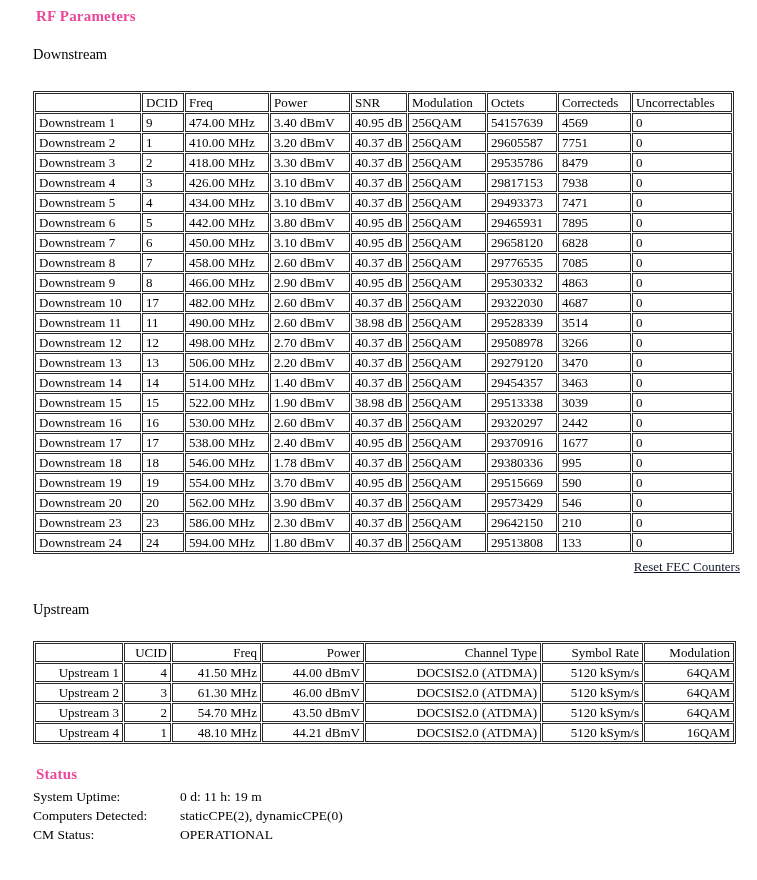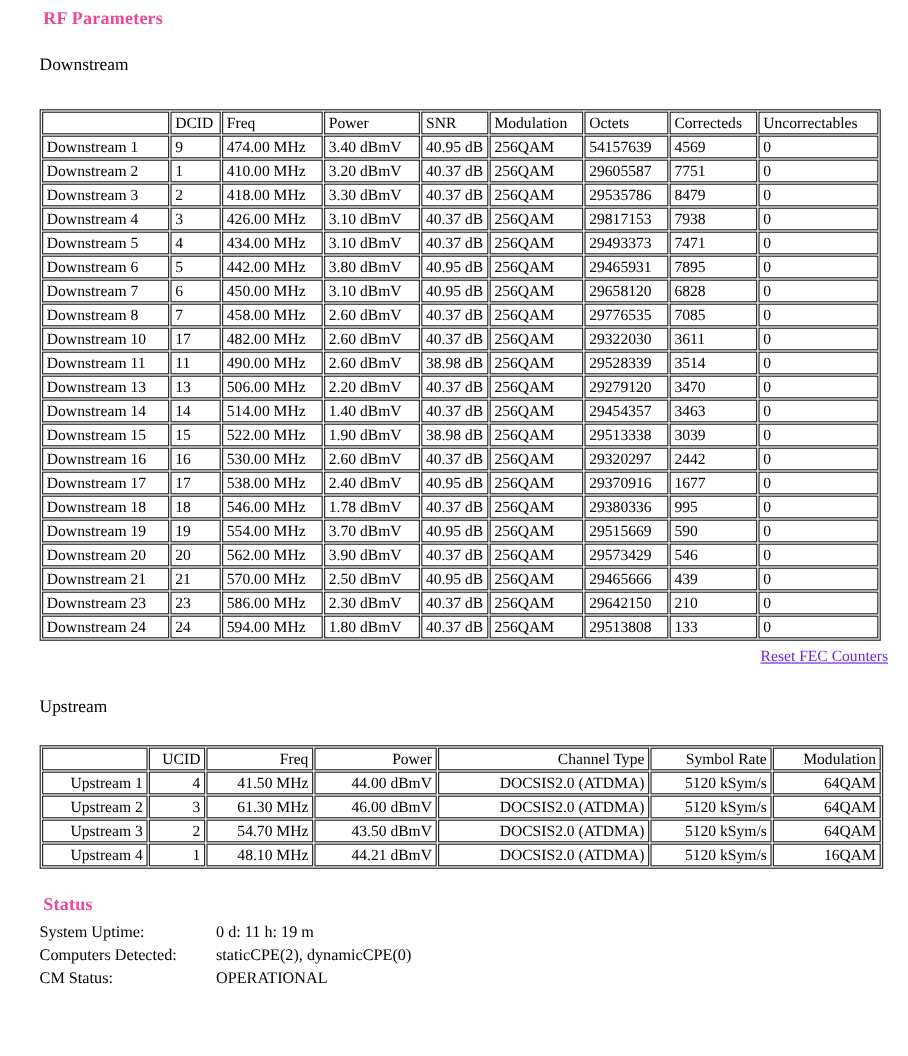--- a/index.html
+++ b/index.html
@@ -43,21 +43,21 @@
     font-weight: normal;
   }
 
   .link-row {
     width: 707px;
     text-align: right;
     margin-top: 5px;
     font-size: 13px;
   }
   .link-row a {
-    color: #6d28d9;
+    color: #0f172a;
     cursor: pointer;
   }
 
   .upstream-section .section-heading { margin-top: 26px; }
   table.tbl.upstream { margin-top: 23px; text-align: right; }
 
   .status-heading { margin-top: 22px; }
   .status-rows { margin-top: 4px; }
   .status-row { font-size: 13.5px; line-height: 19px; }
   .status-label { display: inline-block; width: 147px; }
@@ -178,42 +178,64 @@
           <td>7</td>
           <td>458.00 MHz</td>
           <td>2.60 dBmV</td>
           <td>40.37 dB</td>
           <td>256QAM</td>
           <td>29776535</td>
           <td>7085</td>
           <td>0</td>
         </tr>
         <tr>
+          <td>Downstream 9</td>
+          <td>8</td>
+          <td>466.00 MHz</td>
+          <td>2.90 dBmV</td>
+          <td>40.95 dB</td>
+          <td>256QAM</td>
+          <td>29530332</td>
+          <td>4863</td>
+          <td>0</td>
+        </tr>
+        <tr>
           <td>Downstream 10</td>
           <td>17</td>
           <td>482.00 MHz</td>
           <td>2.60 dBmV</td>
           <td>40.37 dB</td>
           <td>256QAM</td>
           <td>29322030</td>
-          <td>3611</td>
+          <td>4687</td>
           <td>0</td>
         </tr>
         <tr>
           <td>Downstream 11</td>
           <td>11</td>
           <td>490.00 MHz</td>
           <td>2.60 dBmV</td>
           <td>38.98 dB</td>
           <td>256QAM</td>
           <td>29528339</td>
           <td>3514</td>
           <td>0</td>
         </tr>
         <tr>
+          <td>Downstream 12</td>
+          <td>12</td>
+          <td>498.00 MHz</td>
+          <td>2.70 dBmV</td>
+          <td>40.37 dB</td>
+          <td>256QAM</td>
+          <td>29508978</td>
+          <td>3266</td>
+          <td>0</td>
+        </tr>
+        <tr>
           <td>Downstream 13</td>
           <td>13</td>
           <td>506.00 MHz</td>
           <td>2.20 dBmV</td>
           <td>40.37 dB</td>
           <td>256QAM</td>
           <td>29279120</td>
           <td>3470</td>
           <td>0</td>
         </tr>
@@ -285,31 +307,20 @@
         </tr>
         <tr>
           <td>Downstream 20</td>
           <td>20</td>
           <td>562.00 MHz</td>
           <td>3.90 dBmV</td>
           <td>40.37 dB</td>
           <td>256QAM</td>
           <td>29573429</td>
           <td>546</td>
-          <td>0</td>
-        </tr>
-        <tr>
-          <td>Downstream 21</td>
-          <td>21</td>
-          <td>570.00 MHz</td>
-          <td>2.50 dBmV</td>
-          <td>40.95 dB</td>
-          <td>256QAM</td>
-          <td>29465666</td>
-          <td>439</td>
           <td>0</td>
         </tr>
         <tr>
           <td>Downstream 23</td>
           <td>23</td>
           <td>586.00 MHz</td>
           <td>2.30 dBmV</td>
           <td>40.37 dB</td>
           <td>256QAM</td>
           <td>29642150</td>

